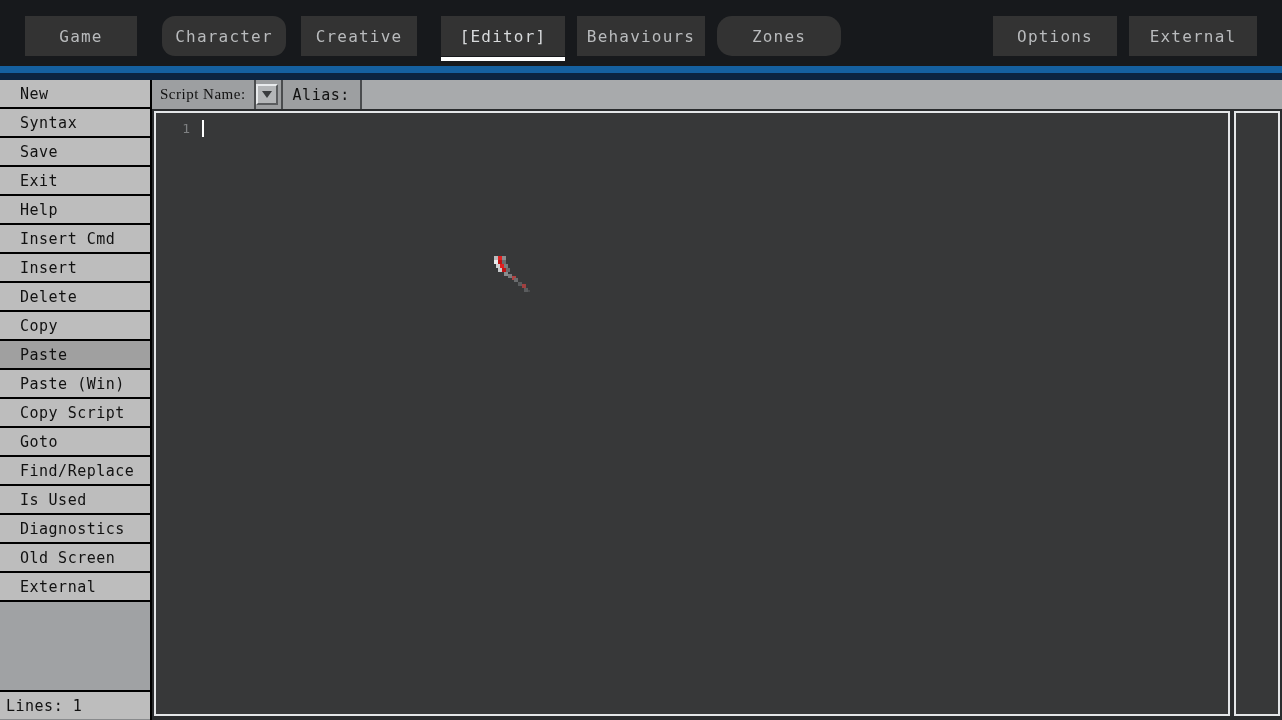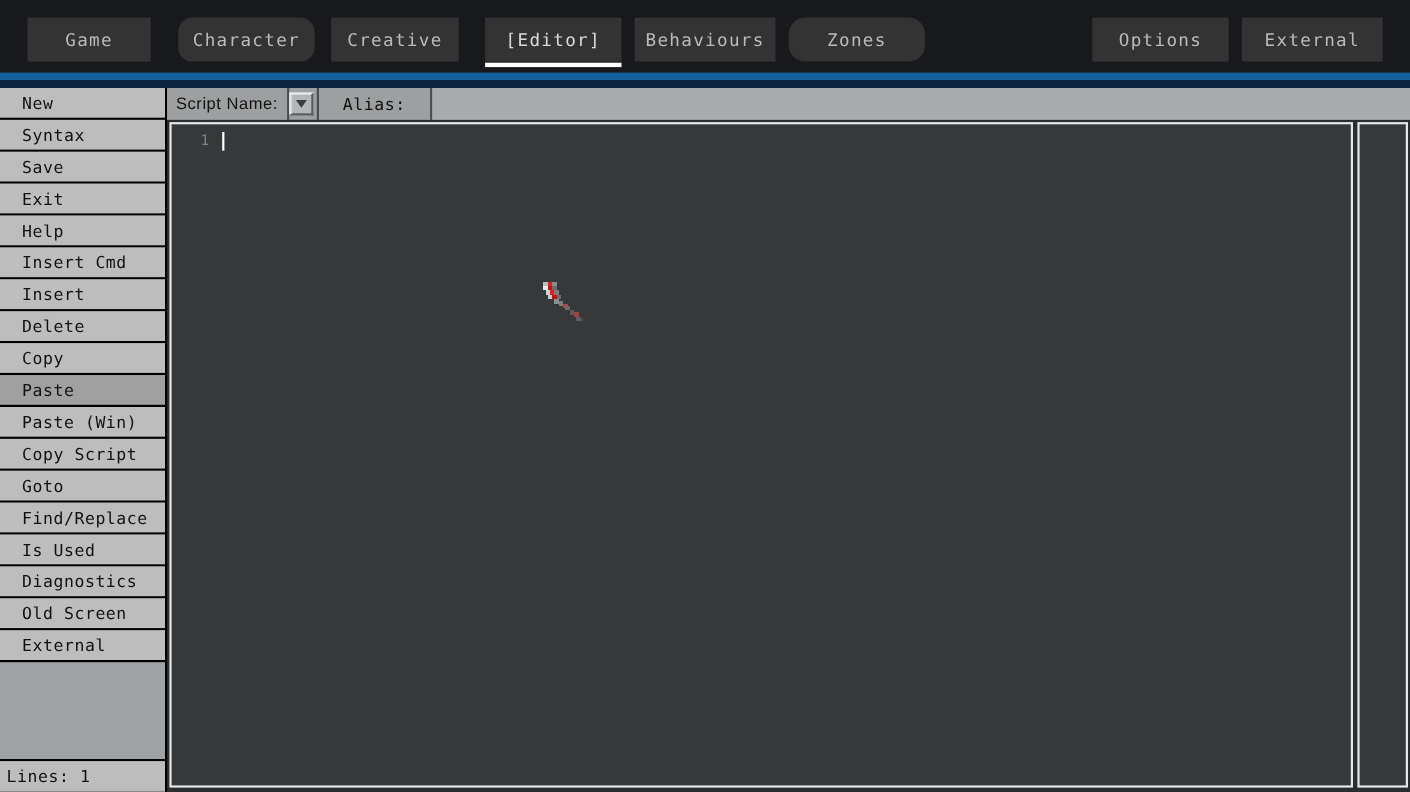--- a/index.html
+++ b/index.html
@@ -132,21 +132,21 @@
     width: 1130px;
     height: 29px;
     background: #9d9fa1;
     display: flex;
     align-items: stretch;
   }
   .tb-label {
     background: #9d9fa1;
     color: #111111;
     font-size: 15px;
-    font-family: Liberation Sans, sans-serif;
+    font-family: Liberation Serif, serif;
     letter-spacing: 0.5px;
     display: flex;
     align-items: center;
     padding: 0 8px;
     border-right: 2px solid #4a4c4e;
     box-sizing: border-box;
     user-select: none;
   }
   .tb-dropdown-btn {
     width: 22px;
@@ -182,21 +182,21 @@
     user-select: none;
   }
   .tb-alias-label {
     background: #9d9fa1;
     color: #111111;
     font-size: 15px;
     font-family: "DejaVu Sans Mono", monospace;
     letter-spacing: 0.5px;
     display: flex;
     align-items: center;
-    padding: 0 22px;
+    padding: 0 10px;
     border-left: 2px solid #4a4c4e;
     border-right: 2px solid #4a4c4e;
     box-sizing: border-box;
     user-select: none;
   }
   .tb-alias-input {
     flex: 1 1 auto;
     background: #a8aaac;
     box-sizing: border-box;
     cursor: text;

